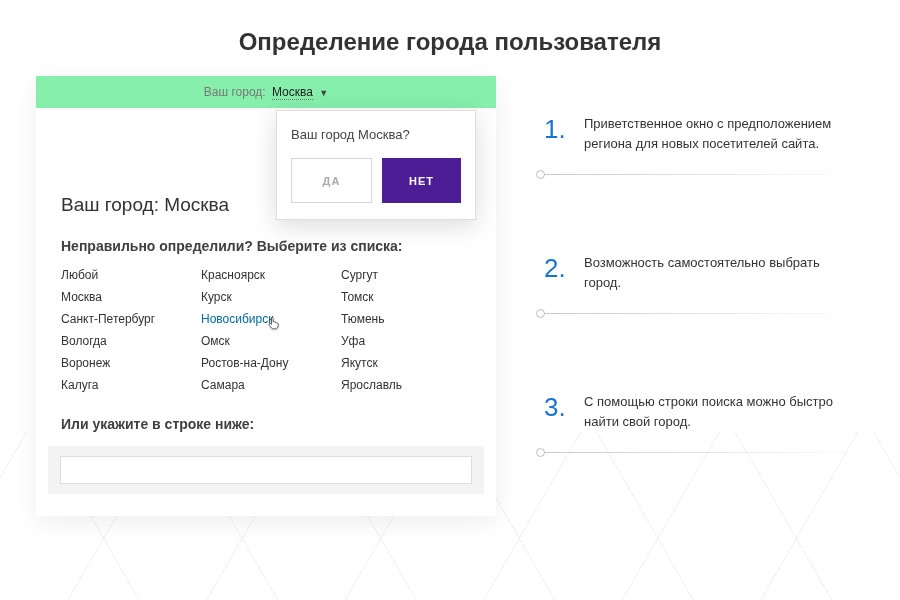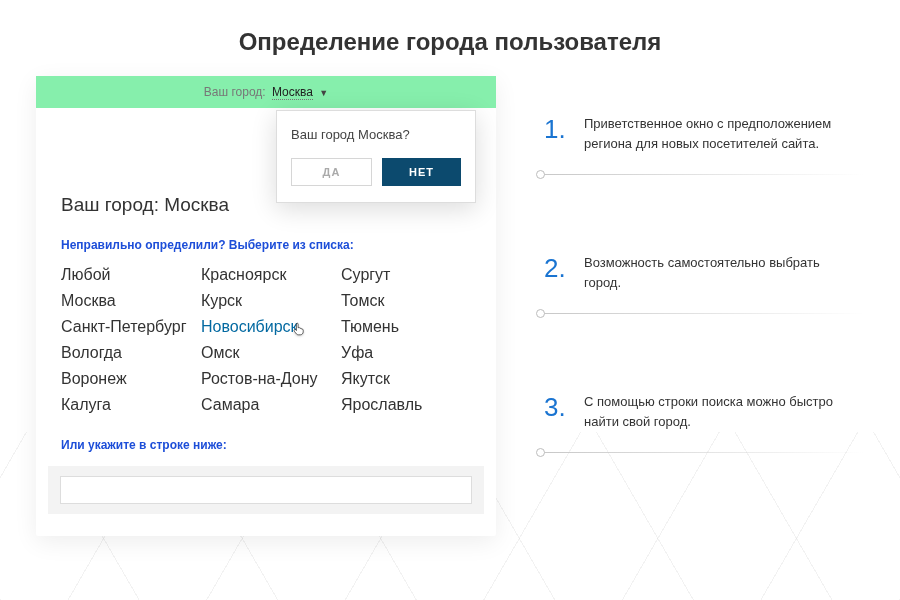--- a/index.html
+++ b/index.html
@@ -52,34 +52,34 @@
     background: #fff;
     border: 1px solid #ddd;
     box-shadow: 0 6px 24px rgba(0,0,0,.14);
     padding: 16px 14px 16px;
     z-index: 4;
   }
   .popover .question { font-size: 13px; color: #444; margin-bottom: 16px; }
   .pop-actions { display: flex; gap: 10px; }
   .btn {
     flex: 1;
-    height: 28px;
+    height: 45px;
     font-size: 11px;
     font-weight: 700;
     letter-spacing: 1px;
     border: none;
     cursor: pointer;
     text-transform: uppercase;
   }
   .btn-outline { background: #fff; border: 1px solid #d6d6d6; color: #aaa; }
-  .btn-black { background: #0c4a6e; color: #fff; }
+  .btn-black { background: #4c1d95; color: #fff; }
   .panel-body { padding: 86px 25px 0; }
   .your-city { font-size: 19px; font-weight: 400; color: #333; margin-bottom: 22px; }
-  .subhead { font-size: 12px; font-weight: 700; color: #1d4ed8; margin-bottom: 14px; }
-  .city-cols { display: grid; grid-template-columns: repeat(3, 1fr); column-gap: 10px; row-gap: 8px; font-size: 16px; margin-bottom: 24px; }
+  .subhead { font-size: 14px; font-weight: 700; color: #404040; margin-bottom: 14px; }
+  .city-cols { display: grid; grid-template-columns: repeat(3, 1fr); column-gap: 10px; row-gap: 8px; font-size: 12px; margin-bottom: 24px; }
   .city-cols a { color: #333; text-decoration: none; cursor: pointer; }
   .city-cols a.hover { color: #0369a1; }
   .cursor-icon {
     position: absolute;
     width: 14px;
     height: 18px;
     margin-left: -6px;
     margin-top: 2px;
     pointer-events: none;
   }

